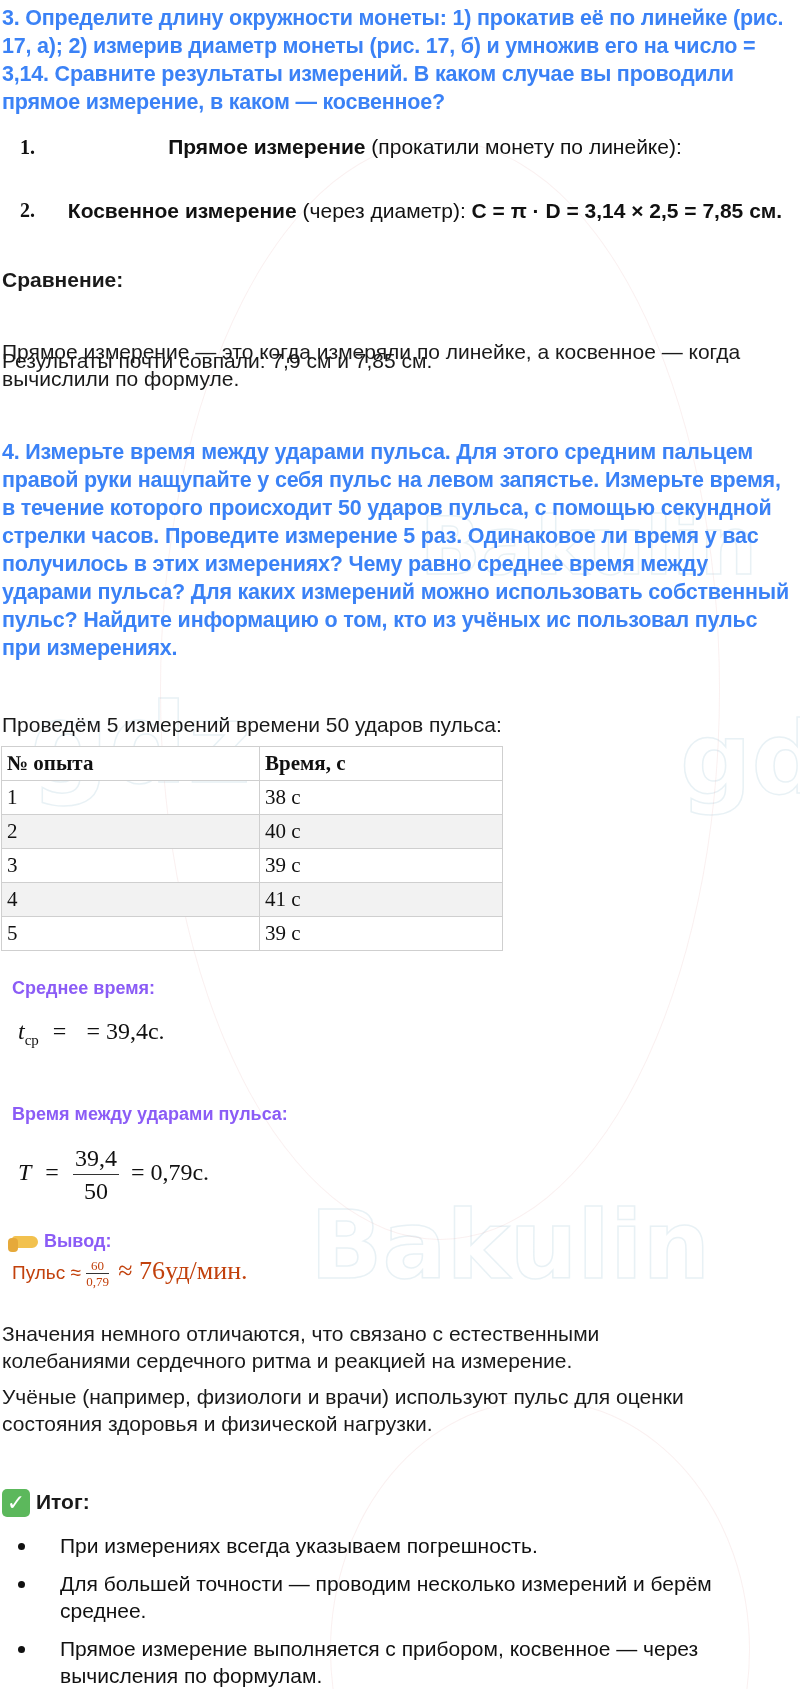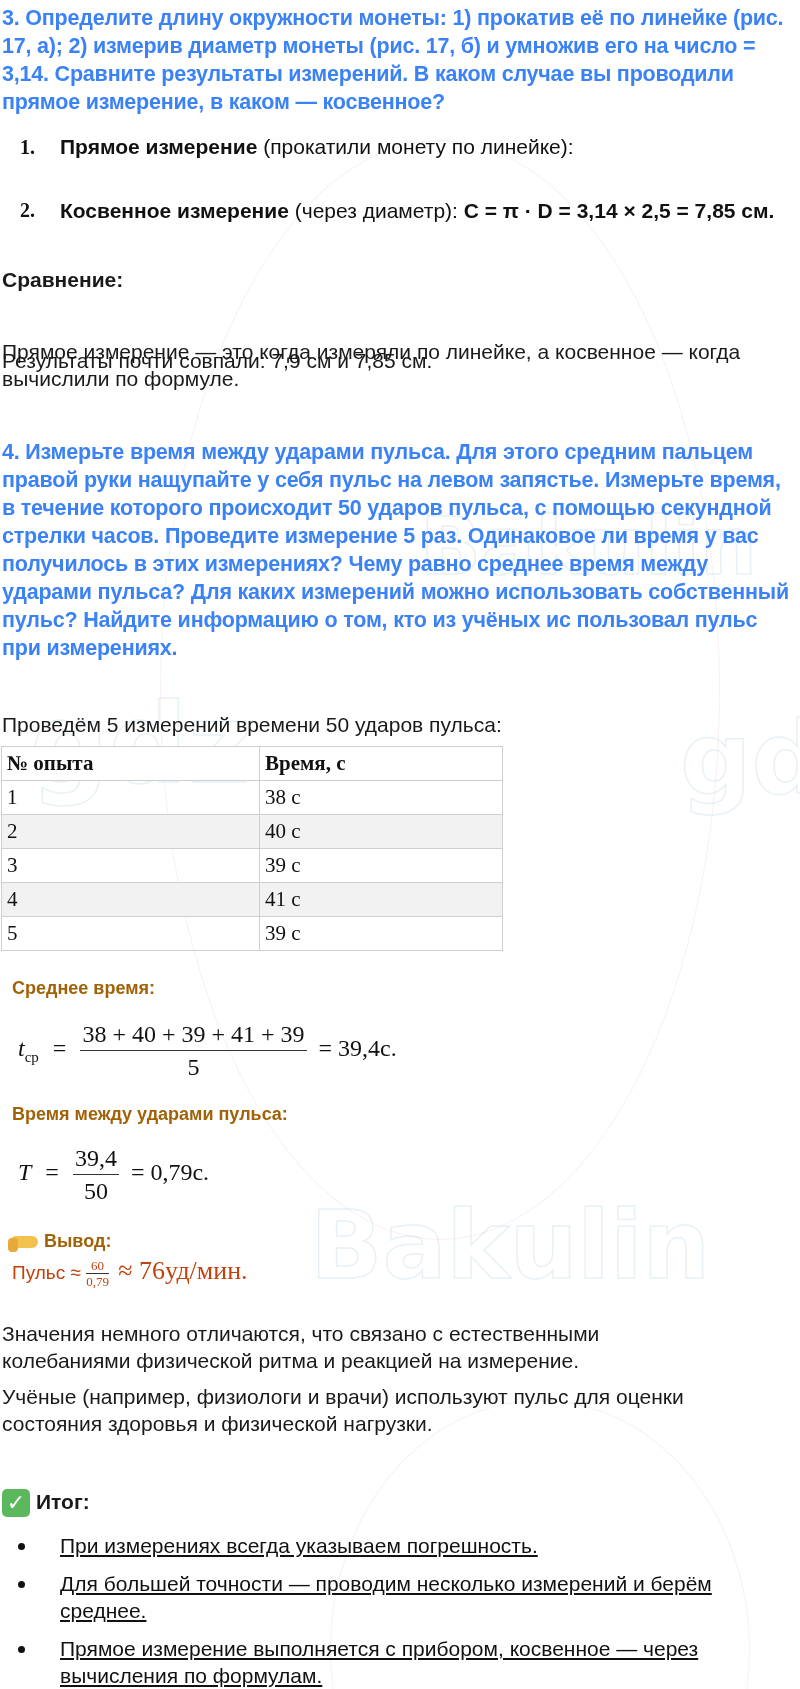--- a/index.html
+++ b/index.html
@@ -6,42 +6,42 @@
   html, body { width: 800px; height: 1689px; background: #ffffff; overflow: hidden; }
   body { position: relative; font-family: "Liberation Sans", "DejaVu Sans", sans-serif; color: #111; }
   .watermark { position: absolute; pointer-events: none; color: transparent;
     -webkit-text-stroke: 1.5px rgba(190,215,225,0.35); font-family: "DejaVu Sans", sans-serif; font-weight: bold; }
   .face { position: absolute; border: 1.5px solid rgba(230,170,170,0.18); border-radius: 50%; pointer-events: none; }
   .content { position: absolute; left: 0; top: 0; width: 800px; }
   .q { position: absolute; left: 2px; width: 796px; font-weight: bold; font-size: 21.5px; line-height: 28px; color: #3b82f6; letter-spacing: -0.2px; }
   .p { position: absolute; left: 2px; width: 796px; font-size: 21px; line-height: 27px; color: #1a1a1a; }
   .ol-item { position: absolute; left: 0; width: 800px; font-size: 21px; line-height: 28px; }
   .ol-num { position: absolute; left: 20px; top: 0; font-family: "Liberation Serif", serif; font-weight: bold; font-size: 20px; }
-  .ol-body { position: absolute; left: 60px; width: 730px; }
+  .ol-body { position: absolute; left: 60px; width: 730px; text-align: center; }
   .b { font-weight: bold; }
   table.data { position: absolute; left: 1px; top: 746px; width: 502px; border-collapse: collapse;
     font-family: "Liberation Serif", serif; font-size: 21px; }
   table.data td, table.data th { border: 1px solid #cfcfcf; height: 34px; padding: 0 5px; text-align: left; vertical-align: middle; }
   table.data th { font-weight: bold; background: #ffffff; }
   table.data td:first-child, table.data th:first-child { width: 258px; }
   table.data tr:nth-child(odd) td { background: #f2f2f2; }
-  .mhead { position: absolute; left: 12px; font-weight: bold; font-size: 18px; color: #a16207; }
+  .mhead { position: absolute; left: 12px; font-weight: bold; font-size: 18px; color: #8b5cf6; }
   .math { position: absolute; font-family: "Liberation Serif", "DejaVu Serif", serif; font-size: 24px; color: #111; }
   .frac { display: inline-block; vertical-align: middle; text-align: center; }
   .frac .num { display: block; padding: 0 2px; border-bottom: 1.5px solid #333; line-height: 32px; }
   .frac .den { display: block; line-height: 32px; }
   .small-frac { display: inline-block; vertical-align: middle; text-align: center; font-size: 13px; }
   .small-frac .num { display: block; border-bottom: 1px solid #333; line-height: 15px; padding: 0 1px; }
   .small-frac .den { display: block; line-height: 15px; }
   .emoji-hand { display: inline-block; width: 26px; height: 12px; background: #f2c14e; border-radius: 6px 10px 10px 6px; position: relative; vertical-align: middle; margin-right: 6px; }
   .emoji-hand:after { content: ""; position: absolute; left: -4px; top: 2px; width: 10px; height: 14px; background: #e6a93a; border-radius: 4px; }
   .check { display: inline-block; width: 28px; height: 28px; background: #5cb85c; border-radius: 5px; color: #fff; font-size: 22px; line-height: 28px; text-align: center; font-weight: bold; vertical-align: middle; margin-right: 6px; }
   .bullet-item { position: absolute; left: 0; width: 800px; font-size: 21px; line-height: 27px; }
   .bullet-dot { position: absolute; left: 18px; top: 11px; width: 7px; height: 7px; background: #111; border-radius: 50%; }
-  .bullet-body { position: absolute; left: 60px; width: 735px; text-decoration: underline; }
+  .bullet-body { position: absolute; left: 60px; width: 735px; }
 </style>
 </head>
 <body>
 
 <div class="watermark" style="left:30px;top:680px;font-size:110px;">gdz</div>
 <div class="watermark" style="left:310px;top:1190px;font-size:95px;">Bakulin</div>
 <div class="watermark" style="left:420px;top:500px;font-size:80px;">Bakulin</div>
 <div class="watermark" style="left:680px;top:700px;font-size:100px;">gdz</div>
 <div class="face" style="left:160px;top:140px;width:560px;height:1100px;"></div>
 <div class="face" style="left:330px;top:1400px;width:420px;height:500px;"></div>
@@ -99,24 +99,20 @@
       <td>39 с</td>
     </tr>
   </tbody>
     </table>
 
   <div class="mhead" style="top:978px;">Среднее время:</div>
 
   <div class="math" style="left:18px;top:1018px;">
     <i>t</i><sub style="font-size:15px;">ср</sub>
     <span style="margin:0 8px;">=</span>
-    <span class="frac">
-      <span class="num">38 + 40 + 39 + 41 + 39</span>
-      <span class="den">5</span>
-    </span>
     <span style="margin-left:6px;margin-top:20px;">= 39,4с.</span>
   </div>
 
   <div class="mhead" style="top:1104px;">Время между ударами пульса:</div>
 
   <div class="math" style="left:18px;top:1142px;">
     <i>T</i>
     <span style="margin:0 8px;">=</span>
     <span class="frac">
       <span class="num">39,4</span>
@@ -131,21 +127,21 @@
 
   <div style="position:absolute;left:12px;top:1256px;font-size:19px;color:#c2410c;">
     <span>Пульс ≈</span>
     <span class="small-frac" style="font-family:'Liberation Serif',serif;">
       <span class="num">60</span>
       <span class="den">0,79</span>
     </span>
     <span style="font-family:'Liberation Serif',serif;font-size:26px;margin-left:4px;">≈ 76уд/мин.</span>
   </div>
 
-  <div class="p" style="top:1320px;width:700px;">Значения немного отличаются, что связано с естественными колебаниями физической ритма и реакцией на измерение.</div>
+  <div class="p" style="top:1320px;width:700px;">Значения немного отличаются, что связано с естественными колебаниями сердечного ритма и реакцией на измерение.</div>
   <div class="p" style="top:1383px;width:780px;">Учёные (например, физиологи и врачи) используют пульс для оценки состояния здоровья и физической нагрузки.</div>
 
   <div class="p b" style="top:1488px;">
     <span class="check">✓</span><span>Итог:</span>
   </div>
 
   <div class="bullet-item" style="top:1532px;">
     <span class="bullet-dot"></span>
     <div class="bullet-body">При измерениях всегда указываем погрешность.</div>
   </div>

